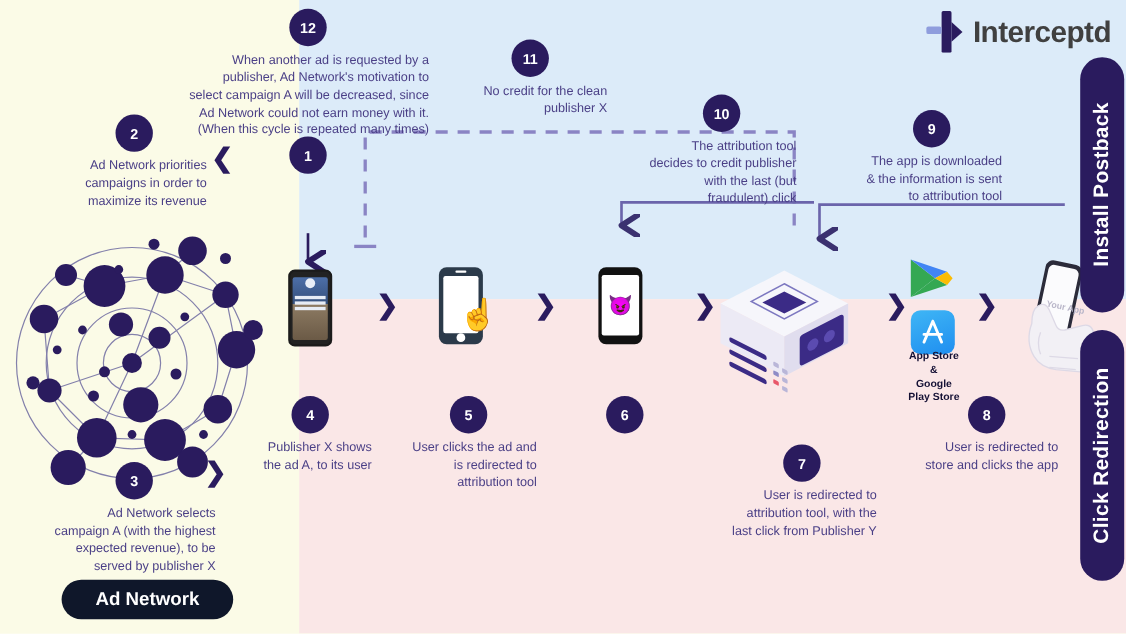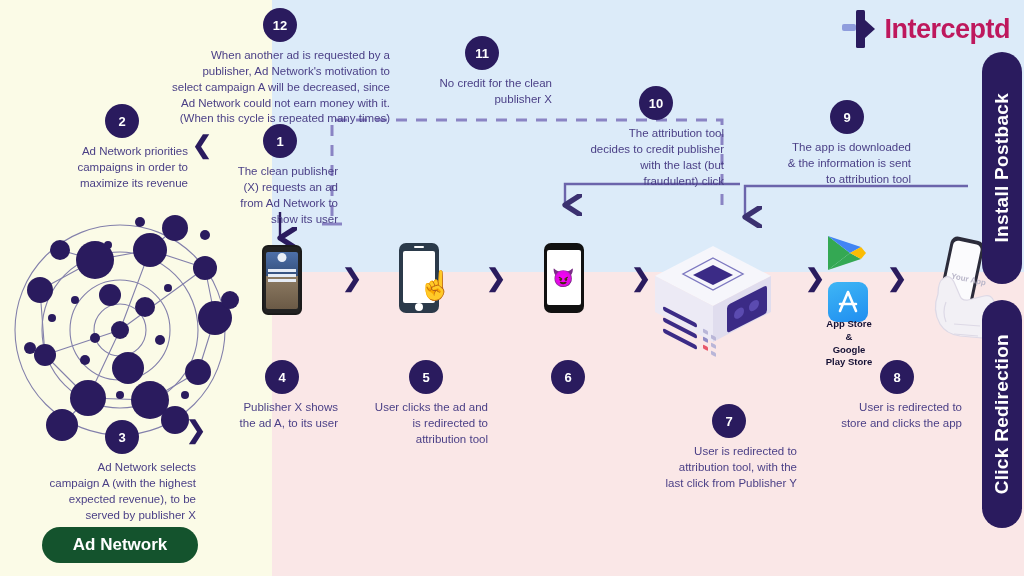--- a/index.html
+++ b/index.html
@@ -11,21 +11,21 @@
   }
   #stage{position:absolute;inset:0;width:1024px;height:576px;overflow:hidden;}
 
   
   .bg-yellow{position:absolute;left:0;top:0;width:272px;height:576px;background:#fbfbe7;}
   .bg-blue{position:absolute;left:272px;top:0;width:752px;height:272px;background:#dcebf9;}
   .bg-pink{position:absolute;left:272px;top:272px;width:752px;height:304px;background:#fae7e7;}
 
   
   .logo{position:absolute;right:14px;top:10px;display:flex;align-items:center;gap:8px;}
-  .logo-word{font-size:27px;font-weight:600;color:#be185d;letter-spacing:-0.5px;}
+  .logo-word{font-size:27px;font-weight:600;color:#404040;letter-spacing:-0.5px;}
 
   
   .vtag{
     position:absolute;right:2px;width:40px;background:#2a1b5e;border-radius:20px;
     display:flex;align-items:center;justify-content:center;
   }
   .vtag span{
     writing-mode:vertical-rl;transform:rotate(180deg);
     color:#fff;font-size:19px;font-weight:700;letter-spacing:.3px;white-space:nowrap;
   }
@@ -41,22 +41,22 @@
   }
   .step-text{
     color:#4a3f86;font-size:11.5px;font-weight:400;line-height:1.38;
   }
 
   
   .chev{position:absolute;color:#2a1b5e;font-size:24px;font-weight:700;line-height:1;}
 
   
   .pill{
-    position:absolute;left:42px;top:527px;width:156px;height:36px;border-radius:18px;
-    background:#14532d;color:#fff;display:flex;align-items:center;justify-content:center;
+    position:absolute;left:56px;top:527px;width:156px;height:36px;border-radius:18px;
+    background:#0f172a;color:#fff;display:flex;align-items:center;justify-content:center;
     font-size:17px;font-weight:600;
   }
   .source{
     position:absolute;right:16px;bottom:14px;color:#5c4f95;font-size:19px;font-weight:400;
   }
 
   
   .phone1{position:absolute;left:262px;top:245px;width:36px;height:66px;background:#222;border-radius:6px;
           border:2px solid #1b1b1b;overflow:hidden;}
   .phone1 .scr{position:absolute;left:2px;top:5px;right:2px;bottom:4px;border-radius:2px;
@@ -234,21 +234,20 @@
     <div class="step-text">The app is downloaded &amp; the information is sent to attribution tool</div>
   </div>
 
   <div class="step" style="left:56px;top:104px;width:132px;">
     <div class="bubble">2</div>
     <div class="step-text">Ad Network priorities campaigns in order to maximize its revenue</div>
   </div>
 
   <div class="step" style="left:222px;top:124px;width:116px;">
     <div class="bubble">1</div>
-    <div class="step-text">The clean publisher (X) requests an ad from Ad Network to show its user</div>
   </div>
 
   <div class="step" style="left:48px;top:420px;width:148px;">
     <div class="bubble">3</div>
     <div class="step-text">Ad Network selects campaign A (with the highest expected revenue), to be served by publisher X</div>
   </div>
 
   <div class="step" style="left:226px;top:360px;width:112px;">
     <div class="bubble">4</div>
     <div class="step-text">Publisher X shows the ad A, to its user</div>

